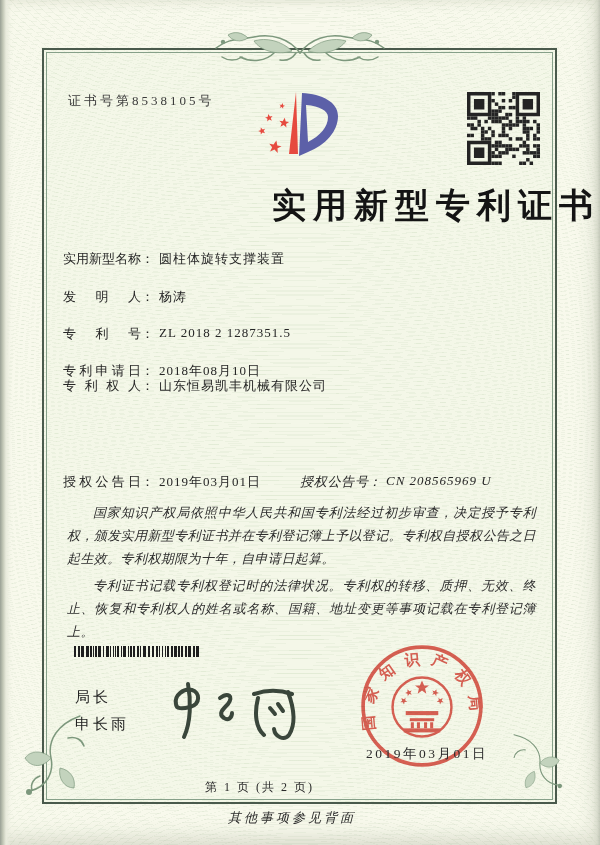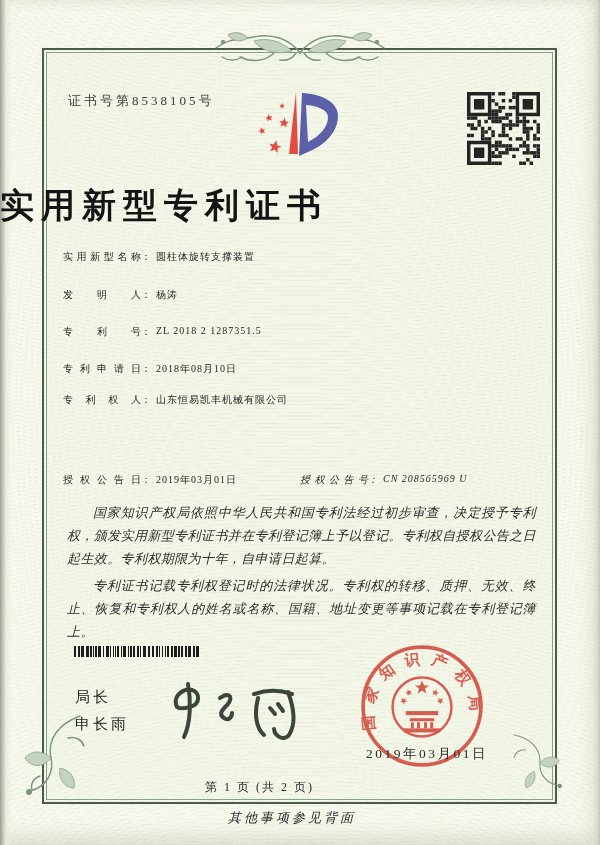--- a/index.html
+++ b/index.html
@@ -12,23 +12,23 @@
   }
   .scan-edge-left{position:absolute;left:0;top:0;bottom:0;width:11px;
     background:linear-gradient(90deg,#99a095 0,#c3c8b7 3px,#e9ebdd 6px,rgba(236,238,224,0) 11px);}
   .scan-edge-right{position:absolute;right:0;top:0;bottom:0;width:7px;opacity:.5;
     background:linear-gradient(270deg,#aab0a2 0,#d4d8c8 3px,rgba(236,238,224,0) 7px);}
   .frame{position:absolute;left:42px;top:48px;width:511px;height:752px;
     border:2px solid #4a5a4c;background:rgba(220,232,198,0.10);}
   .frame .inner{position:absolute;inset:2px;border:1px solid #86a089;}
   .abs{position:absolute;}
   .cert-number{left:68px;top:92px;font-size:13px;letter-spacing:3px;color:#3a3a3a;font-family:Liberation Serif, serif;}
-  .title{left:0;right:0;top:183px;text-align:left;font-size:34px;font-weight:700;
+  .title{left:0;right:0;top:183px;text-align:right;font-size:34px;font-weight:700;
     letter-spacing:7px;color:#141414;}
-  .field-row{left:63px;right:50px;font-size:10px;color:#262626;}
+  .field-row{left:63px;right:50px;font-size:13px;color:#262626;}
   .flabel{display:inline-block;width:78px;text-align:justify;text-align-last:justify;vertical-align:top;}
   .fcolon{display:inline-block;vertical-align:top;}
   .fvalue{display:inline-block;margin-left:5px;letter-spacing:1px;vertical-align:top;}
   .fvalue.wrap{width:372px;line-height:21px;}
   .grant2{position:absolute;left:237px;top:0;font-style:italic;}
   .grant2 .flabel{width:68px;}
   .paras{left:63px;top:497px;width:477px;font-size:13px;line-height:23px;color:#2c2c2c;
     font-style:italic;text-align:justify;letter-spacing:.4px;}
   .paras p{margin:4px;text-indent:2em;}
   .barcode{left:74px;top:646px;width:150px;height:11px;display:flex;align-items:stretch;}
@@ -250,21 +250,21 @@
   </div>
   <div class="abs field-row" style="top:288px">
     <span class="flabel">发明人</span><span class="fcolon">：</span><span class="fvalue">杨涛</span>
   </div>
   <div class="abs field-row" style="top:325px">
     <span class="flabel">专利号</span><span class="fcolon">：</span><span class="fvalue">ZL 2018 2 1287351.5</span>
   </div>
   <div class="abs field-row" style="top:362px">
     <span class="flabel">专利申请日</span><span class="fcolon">：</span><span class="fvalue">2018年08月10日</span>
   </div>
-  <div class="abs field-row" style="top:393px">
+  <div class="abs field-row" style="top:377px">
     <span class="flabel">专利权人</span><span class="fcolon">：</span><span class="fvalue">山东恒易凯丰机械有限公司</span>
   </div>
   <div class="abs field-row" style="top:473px">
     <span class="flabel">授权公告日</span><span class="fcolon">：</span><span class="fvalue">2019年03月01日</span>
     <span class="grant2">
       <span class="flabel">授权公告号</span><span class="fcolon">：</span><span class="fvalue">CN 208565969 U</span>
     </span>
   </div>
 
   <div class="abs paras">

